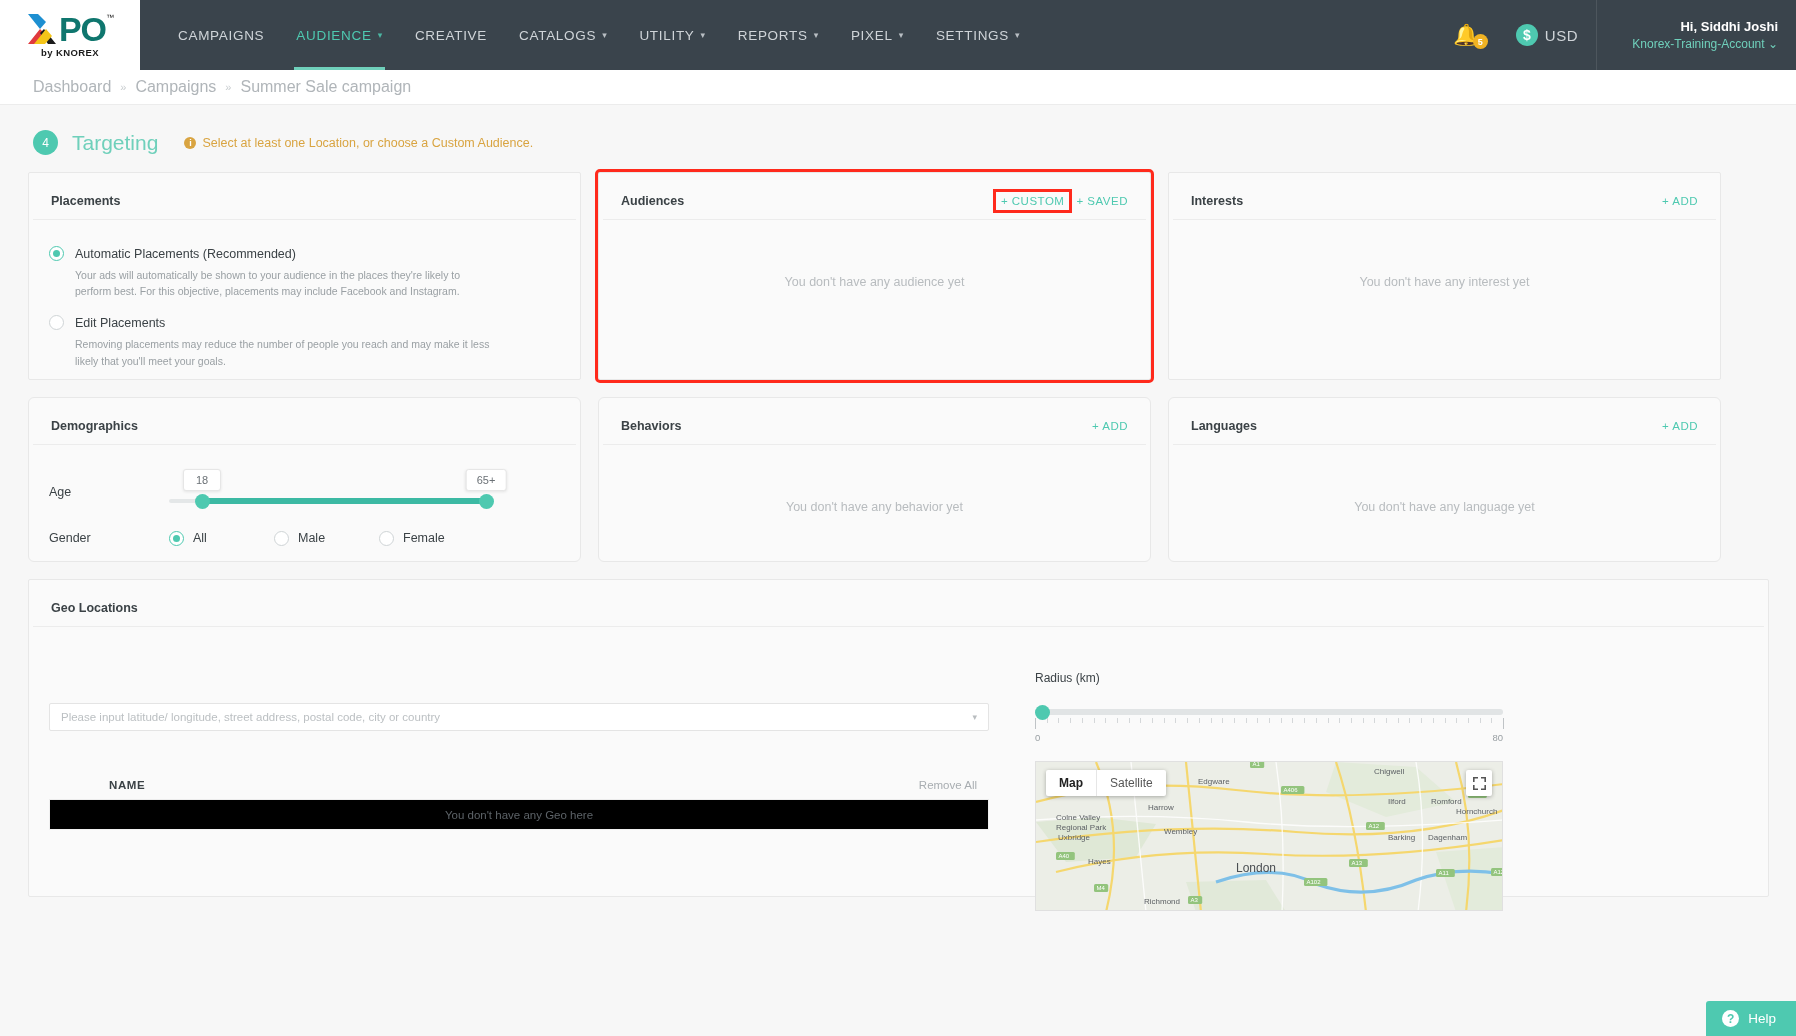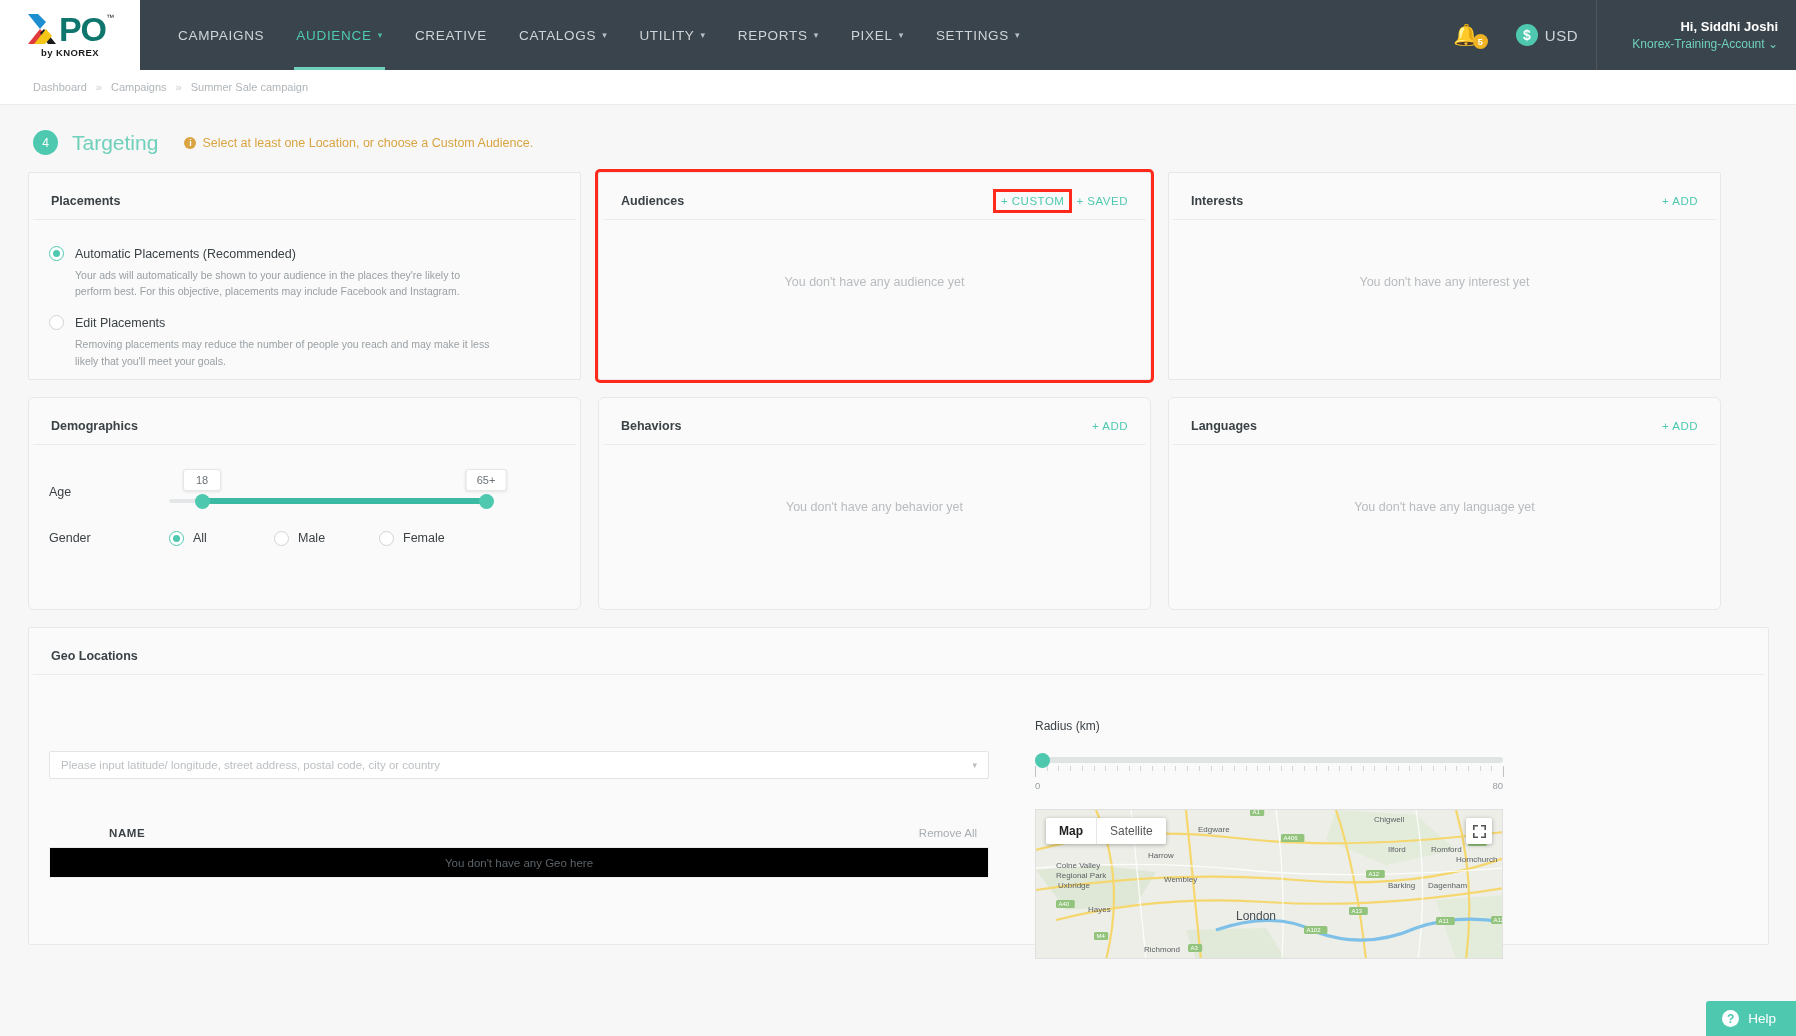--- a/index.html
+++ b/index.html
@@ -82,21 +82,21 @@
   .user-hi { color: #fff; font-size: 13px; font-weight: bold; }
   .user-acct { color: #6fd0bb; font-size: 12px; margin-top: 3px; }
 
   
   .crumbbar {
     height: 35px; background: #fff;
     border-bottom: 1px solid #ececec;
     display: flex; align-items: center;
     padding-left: 33px; gap: 9px;
   }
-  .crumb { color: #b0b5b9; font-size: 11px; cursor: pointer; }
+  .crumb { color: #b0b5b9; font-size: 16px; cursor: pointer; }
   .crumb-sep { color: #c8cccf; font-size: 11px; }
 
   
   .page { padding: 0 28px; }
   .step-head {
     display: flex; align-items: center; gap: 14px;
     padding: 25px 0 17px 5px;
   }
   .step-num {
     width: 25px; height: 25px; border-radius: 50%;
@@ -135,21 +135,21 @@
     color: #b8bcbf; font-size: 12.5px;
     padding-top: 47px;
   }
   .panel-body { padding: 16px 20px; }
 
   .col-left   { width: 553px; }
   .col-mid    { width: 553px; }
   .col-right  { width: 553px; }
 
   .h-row1 { height: 208px; }
-  .h-row2 { height: 213px; border-radius: 6px; }
+  .h-row2 { height: 165px; border-radius: 6px; }
 
   
   .hl-panel { outline: 3px solid #ff2a1c; outline-offset: 0px; }
   .hl-btn {
     outline: 3px solid #ff2a1c;
     padding: 3px 5px; margin: -3px -5px;
   }
 
   
   .radio-opt { display: flex; gap: 11px; margin-bottom: 14px; }

